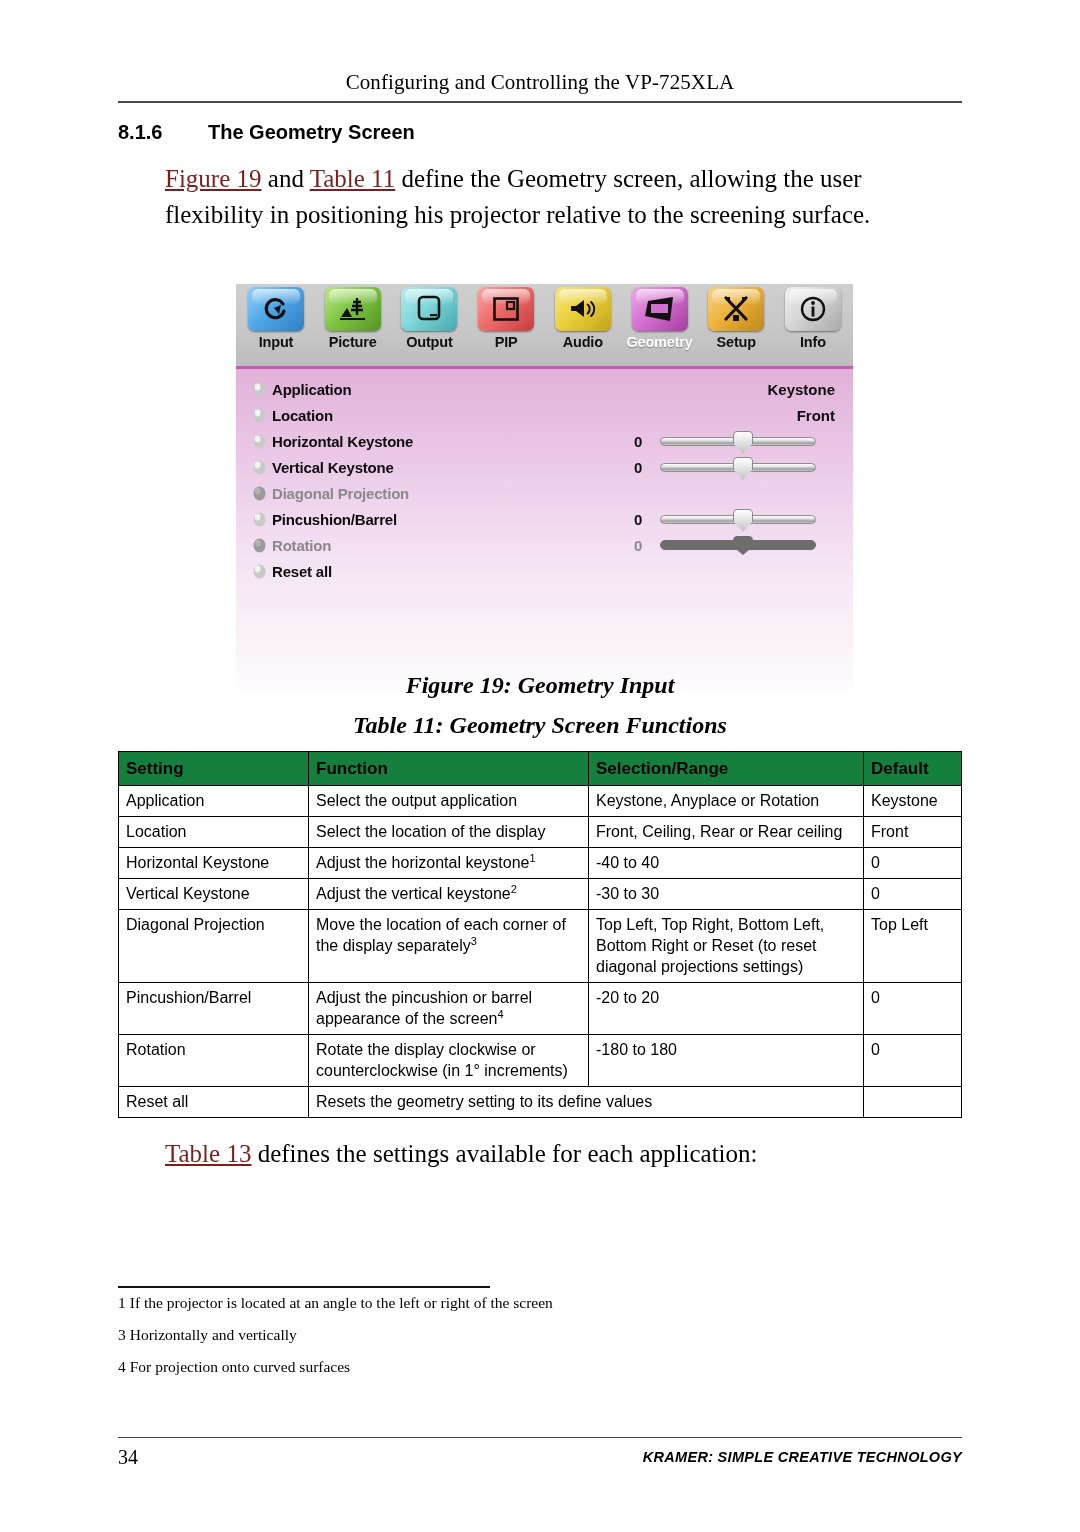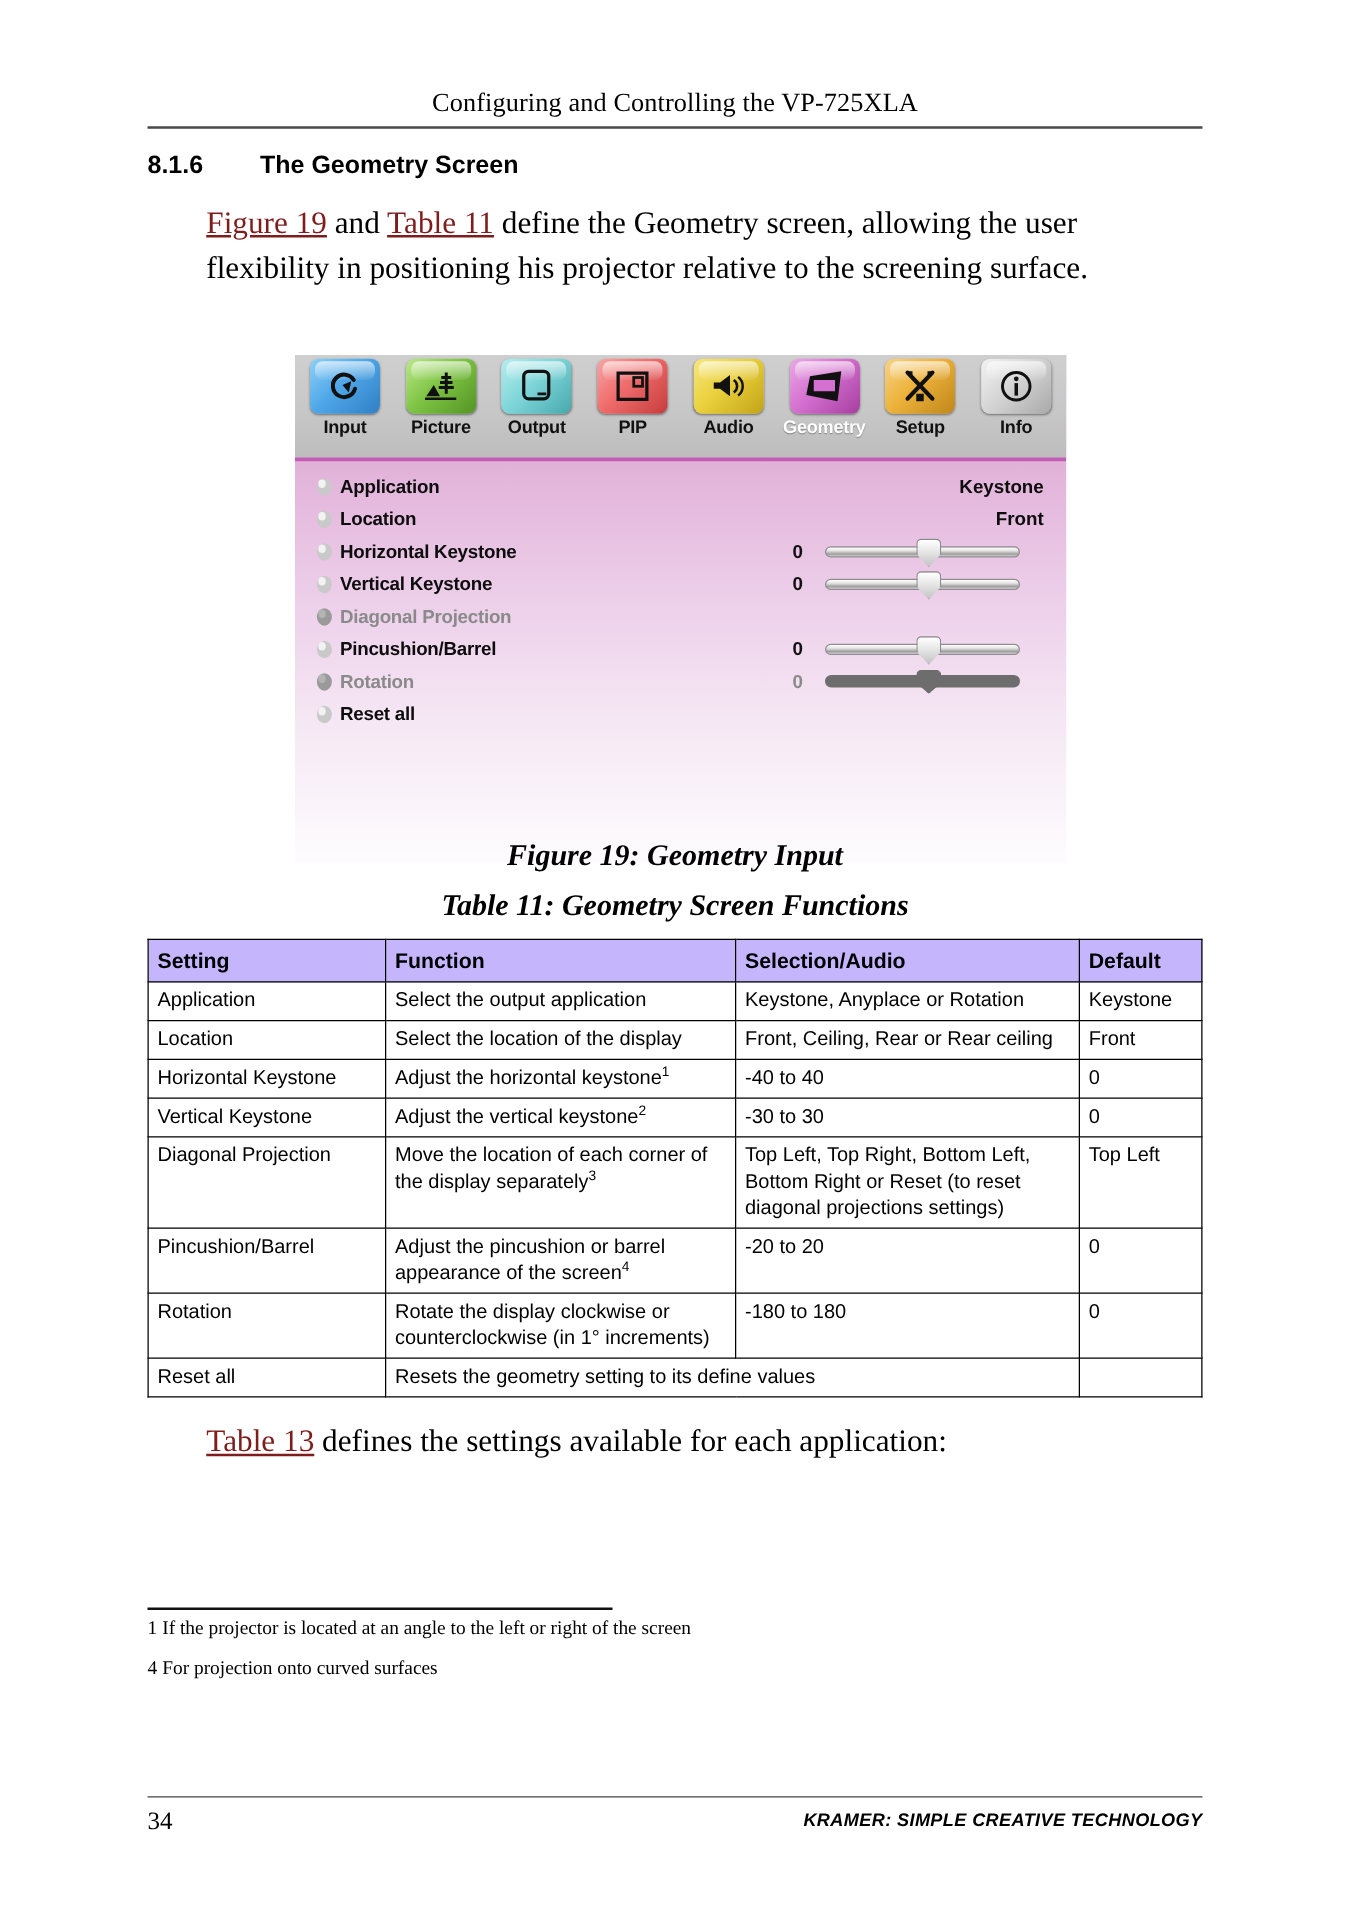--- a/index.html
+++ b/index.html
@@ -249,21 +249,21 @@
     color: #000;
     table-layout: fixed;
   }
   .geo-table th, .geo-table td {
     border: 1px solid #000;
     padding: 4px 7px 5px 7px;
     vertical-align: top;
     line-height: 21px;
   }
   .geo-table thead th {
-    background: #c4b5fd;
+    background: #15803d;
     font-weight: bold;
     text-align: left;
     font-size: 17px;
     padding-top: 6px;
     padding-bottom: 6px;
   }
   .geo-table sup { font-size: 11px; vertical-align: super; line-height: 0; }
   .c1 { width: 190px; }
   .c2 { width: 280px; }
   .c3 { width: 275px; }
@@ -562,21 +562,21 @@
   <colgroup>
     <col class="c1">
       <col class="c2">
       <col class="c3">
       <col class="c4">
   </colgroup>
   <thead>
     <tr>
       <th>Setting</th>
       <th>Function</th>
-      <th>Selection/Audio</th>
+      <th>Selection/Range</th>
       <th>Default</th>
     </tr>
   </thead>
   <tbody>
     <tr>
       <td>Application</td>
       <td><span>Select the output application</span><sup></sup></td>
       <td>Keystone, Anyplace or Rotation</td>
       <td>Keystone</td>
     </tr>
@@ -624,18 +624,19 @@
   </tbody>
 </table>
 
 <div class="closing">
   <span class="xref">Table 13</span><span> defines the settings available for each application:</span>
 </div>
 
 <div class="fn-rule"></div>
 <div class="footnotes">
   <div class="fn"><span class="fn-num">1</span><span>If the projector is located at an angle to the left or right of the screen</span></div>
+  <div class="fn"><span class="fn-num">3</span><span>Horizontally and vertically</span></div>
   <div class="fn"><span class="fn-num">4</span><span>For projection onto curved surfaces</span></div>
 </div>
 
 <div class="footer-rule"></div>
 <div class="footer-page">34</div>
 <div class="footer-brand">KRAMER: SIMPLE CREATIVE TECHNOLOGY</div>
 
 </body></html>

